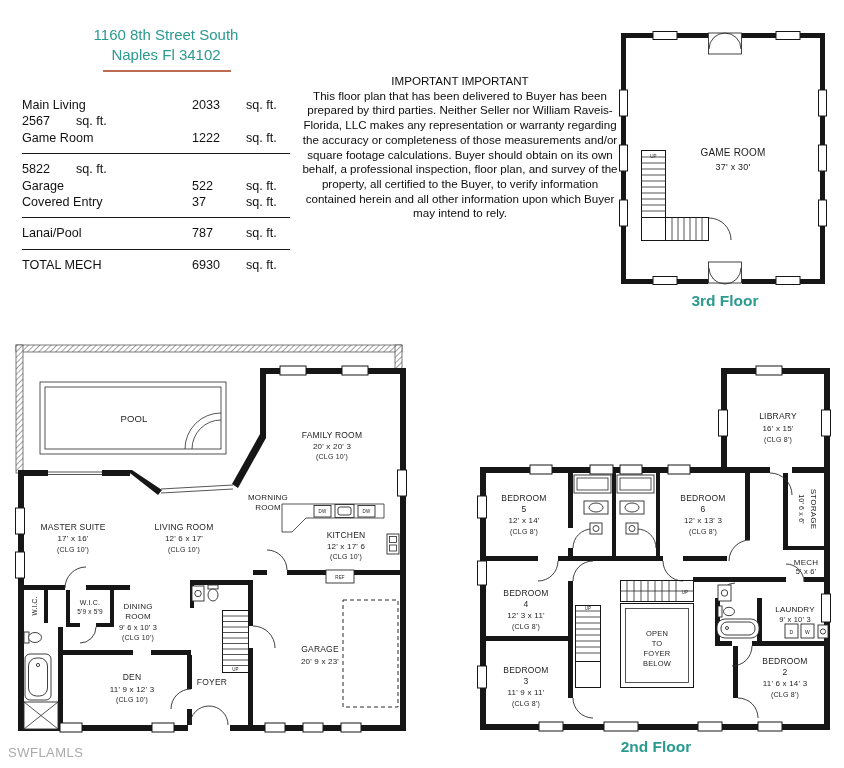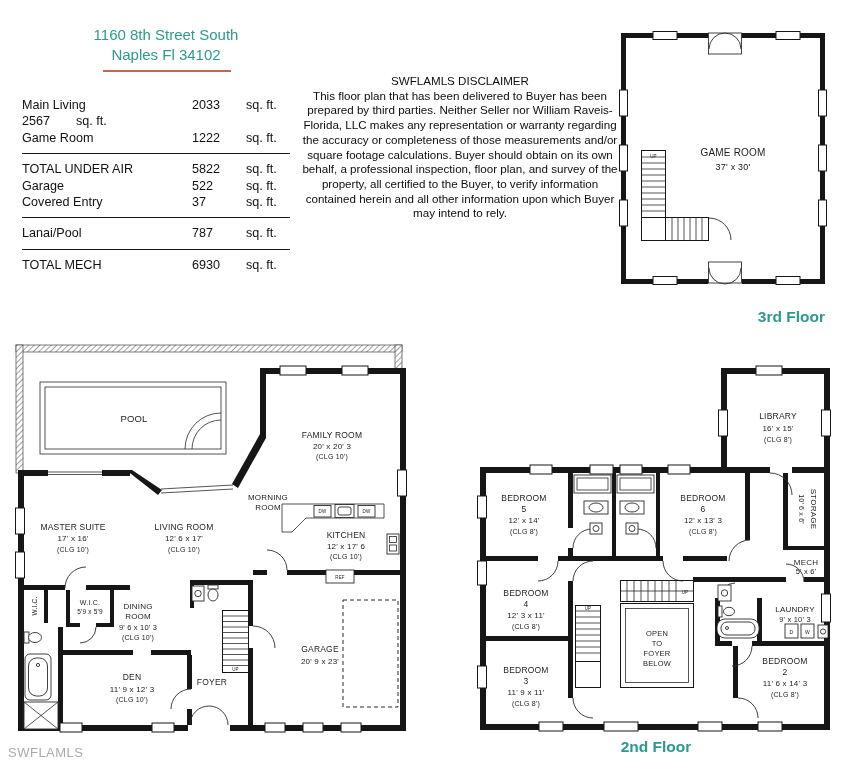--- a/index.html
+++ b/index.html
@@ -16,21 +16,21 @@
   .area-table .lbl{flex:1;text-align:left;}
   .area-table .val{width:46px;text-align:left;}
   .area-table .unit{width:44px;margin-left:8px;text-align:left;}
   .area-table .rule{border-top:1.5px solid #1a1a1a;margin:7px 0;}
   
   .disclaimer{position:absolute;left:301px;top:74px;width:318px;text-align:center;
               font-size:11.6px;line-height:14.7px;color:#0d0d0d;}
   
   .floor-label{position:absolute;width:200px;text-align:center;color:var(--teal);
                font-weight:bold;font-size:15.5px;}
-  .fl3{left:625px;top:308px;text-align:right;}
+  .fl3{left:625px;top:292px;}
   .fl1{left:100px;top:776px;}
   .fl2{left:556px;top:738px;}
   .watermark{position:absolute;left:8px;top:745px;font-size:13px;color:var(--watermark);letter-spacing:.5px;}
   
   svg{position:absolute;overflow:visible;}
   .wall{fill:var(--line);}
   .win{fill:#fff;stroke:var(--line);stroke-width:1;}
   .ln{fill:none;stroke:var(--line);stroke-width:1;}
   .thin{fill:none;stroke:#2a2a2a;stroke-width:.8;}
   .fix{fill:#fff;stroke:#2a2a2a;stroke-width:.9;}
@@ -63,21 +63,20 @@
         <span class="val">2567</span>
         <span class="unit">sq. ft.</span>
       </div>
     <div class="row">
         <span class="lbl">Game Room</span>
         <span class="val">1222</span>
         <span class="unit">sq. ft.</span>
       </div>
     <div class="rule"></div>
     <div class="row">
-        <span class="lbl">TOTAL UNDER AIR</span>
         <span class="val">5822</span>
         <span class="unit">sq. ft.</span>
       </div>
     <div class="row">
         <span class="lbl">Garage</span>
         <span class="val">522</span>
         <span class="unit">sq. ft.</span>
       </div>
     <div class="row">
         <span class="lbl">Covered Entry</span>
@@ -92,21 +91,21 @@
       </div>
     <div class="rule"></div>
     <div class="row">
         <span class="lbl">TOTAL MECH</span>
         <span class="val">6930</span>
         <span class="unit">sq. ft.</span>
       </div>
   </div>
 
   <div class="disclaimer">
-    <div>SWFLAMLS DISCLAIMER</div>
+    <div>IMPORTANT IMPORTANT</div>
     <div>This floor plan that has been delivered to Buyer has been prepared by third parties. Neither Seller nor William Raveis-Florida, LLC makes any representation or warranty regarding the accuracy or completeness of those measurements and/or square footage calculations. Buyer should obtain on its own behalf, a professional inspection, floor plan, and survey of the property, all certified to the Buyer, to verify information contained herein and all other information upon which Buyer may intend to rely.</div>
   </div>
 
   <svg style="left:613px;top:24px" width="224" height="268" viewBox="0 0 224 268">
     <g>
       <rect x="10.5" y="11.5" width="199" height="246" fill="#fff" stroke="#161616" stroke-width="5"></rect>
     </g>
     <g>
       <rect class="win" x="40" y="7.5" width="24" height="8"></rect>
         <rect class="win" x="163" y="7.5" width="24" height="8"></rect>

